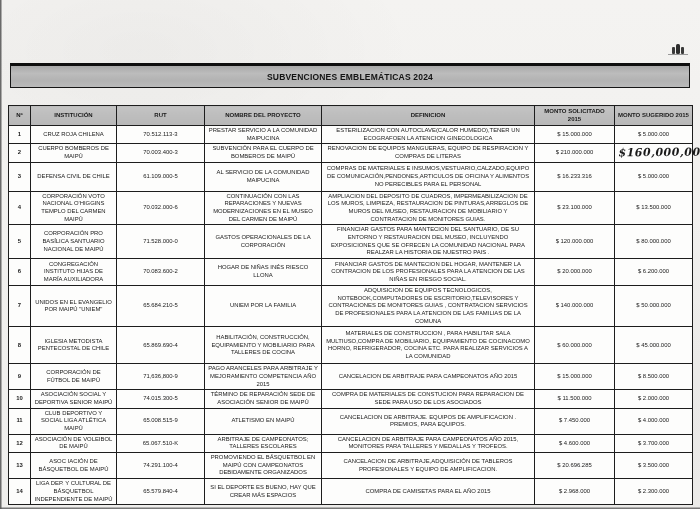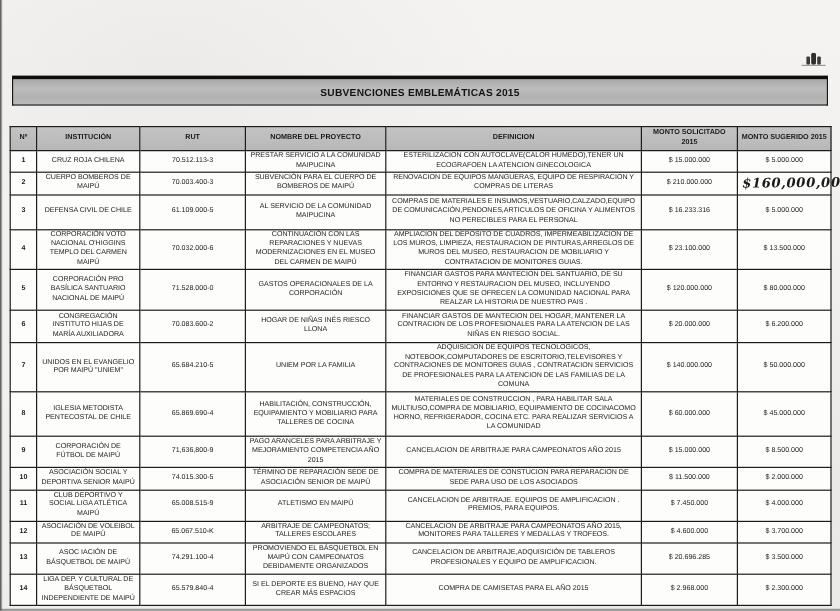--- a/index.html
+++ b/index.html
@@ -90,21 +90,21 @@
 <div class="logo">
   <svg width="14" height="10" viewBox="0 0 14 10">
     <rect x="1" y="3" width="3" height="7" rx="1" fill="#3a3a3a"></rect>
     <rect x="5" y="0" width="4" height="10" rx="1.5" fill="#2e2e2e"></rect>
     <rect x="10" y="3" width="3" height="7" rx="1" fill="#3a3a3a"></rect>
   </svg>
   <div class="logo-caption"></div>
 </div>
 
 <div class="title-banner">
-  <span class="title-text">SUBVENCIONES EMBLEMÁTICAS 2015</span>
+  <span class="title-text">SUBVENCIONES EMBLEMÁTICAS 2024</span>
 </div>
 
 <table class="subv">
   <colgroup>
     <col style="width:22px">
       <col style="width:86px">
       <col style="width:88px">
     <col style="width:117px">
       <col style="width:213px">
       <col style="width:80px">

